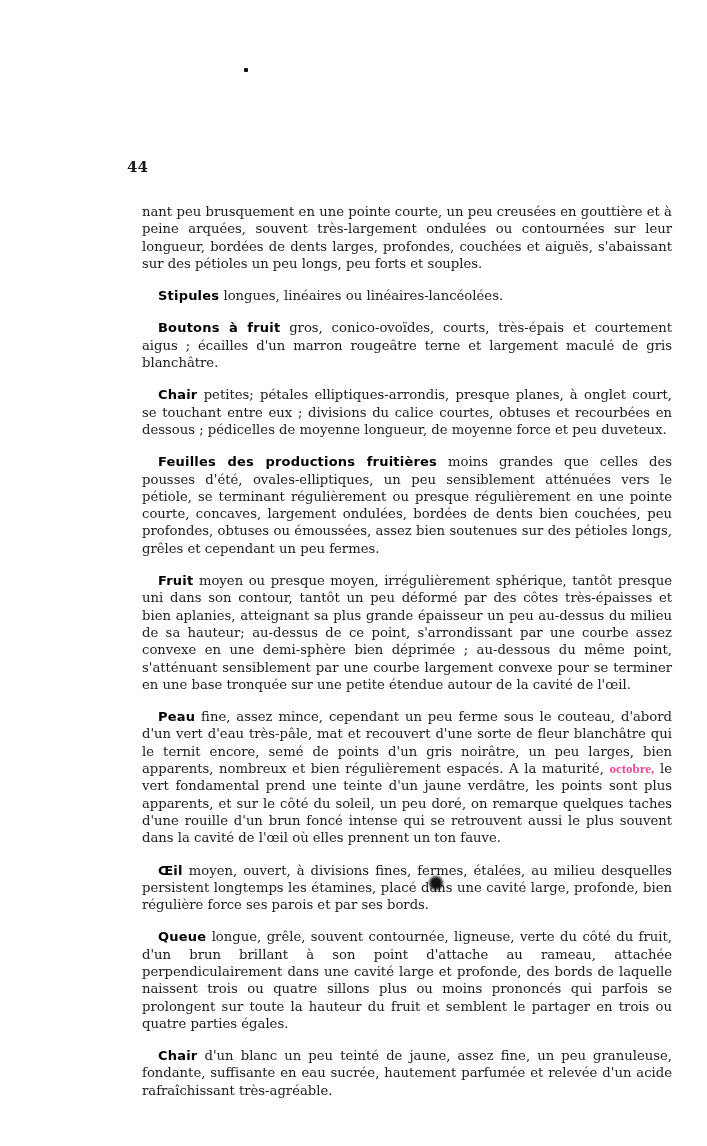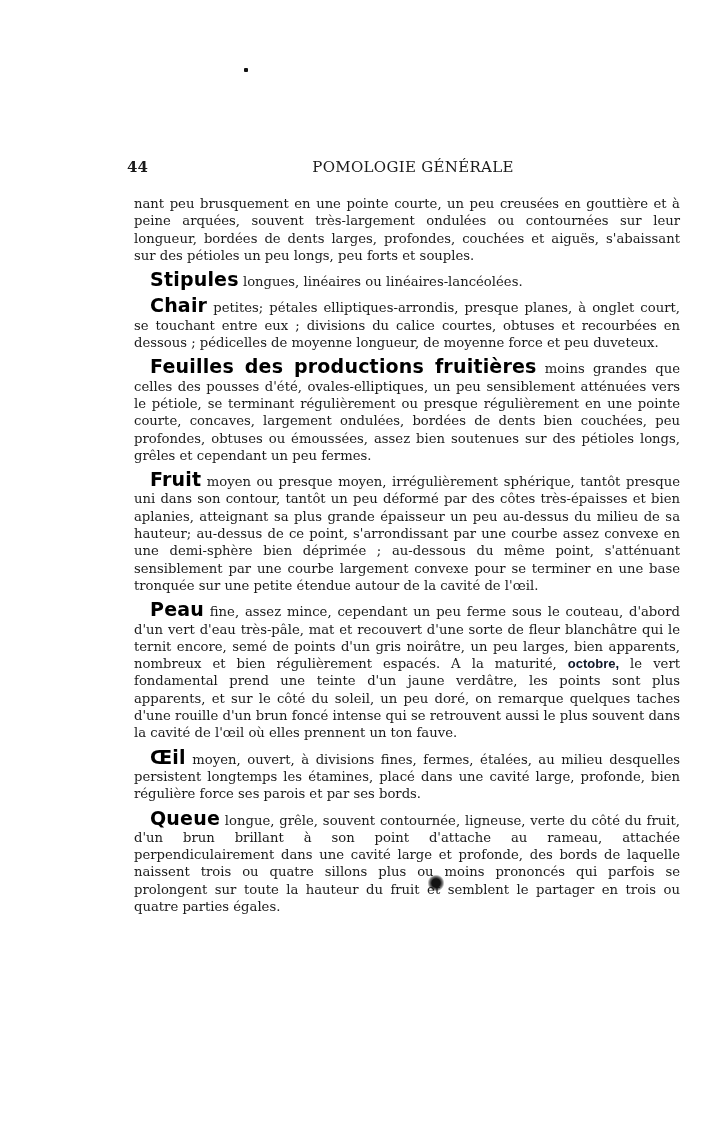--- a/index.html
+++ b/index.html
@@ -11,56 +11,57 @@
   .speck { position: absolute; left: 244px; top: 68px; width: 4px; height: 4px; background: #111; border-radius: 1px; }
   .header {
     position: absolute; left: 127px; top: 158px; width: 560px; height: 22px;
   }
   .page-num { position: absolute; left: 0; top: 0; font-size: 15px; font-weight: bold; }
   .running-title { position: absolute; left: 0; right: 0; text-align: center; top: 0; font-size: 15px; letter-spacing: 0.3px; padding-left: 12px; }
   .body-text {
     position: absolute; left: 127px; top: 188px; width: 560px;
     font-size: 13.2px; line-height: 17.3px; text-align: justify;
   }
-  .body-text p { margin: 7px; }
+  .body-text p { margin: 15px; }
   .body-text p.indent { text-indent: 16px; }
   .body-text p.first { text-indent: 0; }
   .lead {
     font-family: "DejaVu Sans", "Liberation Sans", sans-serif;
     font-weight: bold; letter-spacing: 0.2px; color: #000;
-    font-size: 19px;
+    font-size: 13px;
   }
-  .bold-inline { font-family: Liberation Sans, sans-serif; font-weight: bold; color: #0f172a; font-size: 13px; }
+  .bold-inline { font-family: Liberation Serif, serif; font-weight: bold; color: #ec4899; font-size: 13px; }
   .blot { position: absolute; left: 428px; top: 874px; width: 16px; height: 18px; background: radial-gradient(circle, #111 35%, rgba(0,0,0,0.5) 55%, transparent 70%); }
 </style>
 </head>
 <body>
 
 <div class="speck"></div>
 
 <div class="header">
   <span class="page-num">44</span>
-  <div class="running-title">POMOLOGIE GÉNÉRALE</div>
 </div>
 
 <div class="body-text">
   <p class="first"><span>nant peu brusquement en une pointe courte, un peu creusées en gouttière et à peine arquées, souvent très-largement ondulées ou contournées sur leur longueur, bordées de dents larges, profondes, couchées et aiguës, s'abaissant sur des pétioles un peu longs, peu forts et souples.</span></p>
 
   <p class="indent"><span class="lead">Stipules</span><span> longues, linéaires ou linéaires-lancéolées.</span></p>
 
 
+  <p class="indent"><span class="lead">Boutons à fruit</span><span> gros, conico-ovoïdes, courts, très-épais et courtement aigus ; écailles d'un marron rougeâtre terne et largement maculé de gris blanchâtre.</span></p>
 
   <p class="indent"><span class="lead">Chair</span><span> petites; pétales elliptiques-arrondis, presque planes, à onglet court, se touchant entre eux ; divisions du calice courtes, obtuses et recourbées en dessous ; pédicelles de moyenne longueur, de moyenne force et peu duveteux.</span></p>
 
   <p class="indent"><span class="lead">Feuilles des productions fruitières</span><span> moins grandes que celles des pousses d'été, ovales-elliptiques, un peu sensiblement atténuées vers le pétiole, se terminant régulièrement ou presque régulièrement en une pointe courte, concaves, largement ondulées, bordées de dents bien couchées, peu profondes, obtuses ou émoussées, assez bien soutenues sur des pétioles longs, grêles et cependant un peu fermes.</span></p>
 
 
   <p class="indent"><span class="lead">Fruit</span><span> moyen ou presque moyen, irrégulièrement sphérique, tantôt presque uni dans son contour, tantôt un peu déformé par des côtes très-épaisses et bien aplanies, atteignant sa plus grande épaisseur un peu au-dessus du milieu de sa hauteur; au-dessus de ce point, s'arrondissant par une courbe assez convexe en une demi-sphère bien déprimée ; au-dessous du même point, s'atténuant sensiblement par une courbe largement convexe pour se terminer en une base tronquée sur une petite étendue autour de la cavité de l'œil.</span></p>
 
   <p class="indent"><span class="lead">Peau</span><span> fine, assez mince, cependant un peu ferme sous le couteau, d'abord d'un vert d'eau très-pâle, mat et recouvert d'une sorte de fleur blanchâtre qui le ternit encore, semé de points d'un gris noirâtre, un peu larges, bien apparents, nombreux et bien régulièrement espacés. A la maturité, </span><span class="bold-inline">octobre,</span><span> le vert fondamental prend une teinte d'un jaune verdâtre, les points sont plus apparents, et sur le côté du soleil, un peu doré, on remarque quelques taches d'une rouille d'un brun foncé intense qui se retrouvent aussi le plus souvent dans la cavité de l'œil où elles prennent un ton fauve.</span></p>
 
   <p class="indent"><span class="lead">Œil</span><span> moyen, ouvert, à divisions fines, fermes, étalées, au milieu desquelles persistent longtemps les étamines, placé dans une cavité large, profonde, bien régulière force ses parois et par ses bords.</span></p>
 
   <p class="indent"><span class="lead">Queue</span><span> longue, grêle, souvent contournée, ligneuse, verte du côté du fruit, d'un brun brillant à son point d'attache au rameau, attachée perpendiculairement dans une cavité large et profonde, des bords de laquelle naissent trois ou quatre sillons plus ou moins prononcés qui parfois se prolongent sur toute la hauteur du fruit et semblent le partager en trois ou quatre parties égales.</span></p>
 
+  <p class="indent"><span class="lead">Chair</span><span> d'un blanc un peu teinté de jaune, assez fine, un peu granuleuse, fondante, suffisante en eau sucrée, hautement parfumée et relevée d'un acide rafraîchissant très-agréable.</span></p>
 </div>
 
 <div class="blot"></div>
 
 </body></html>

